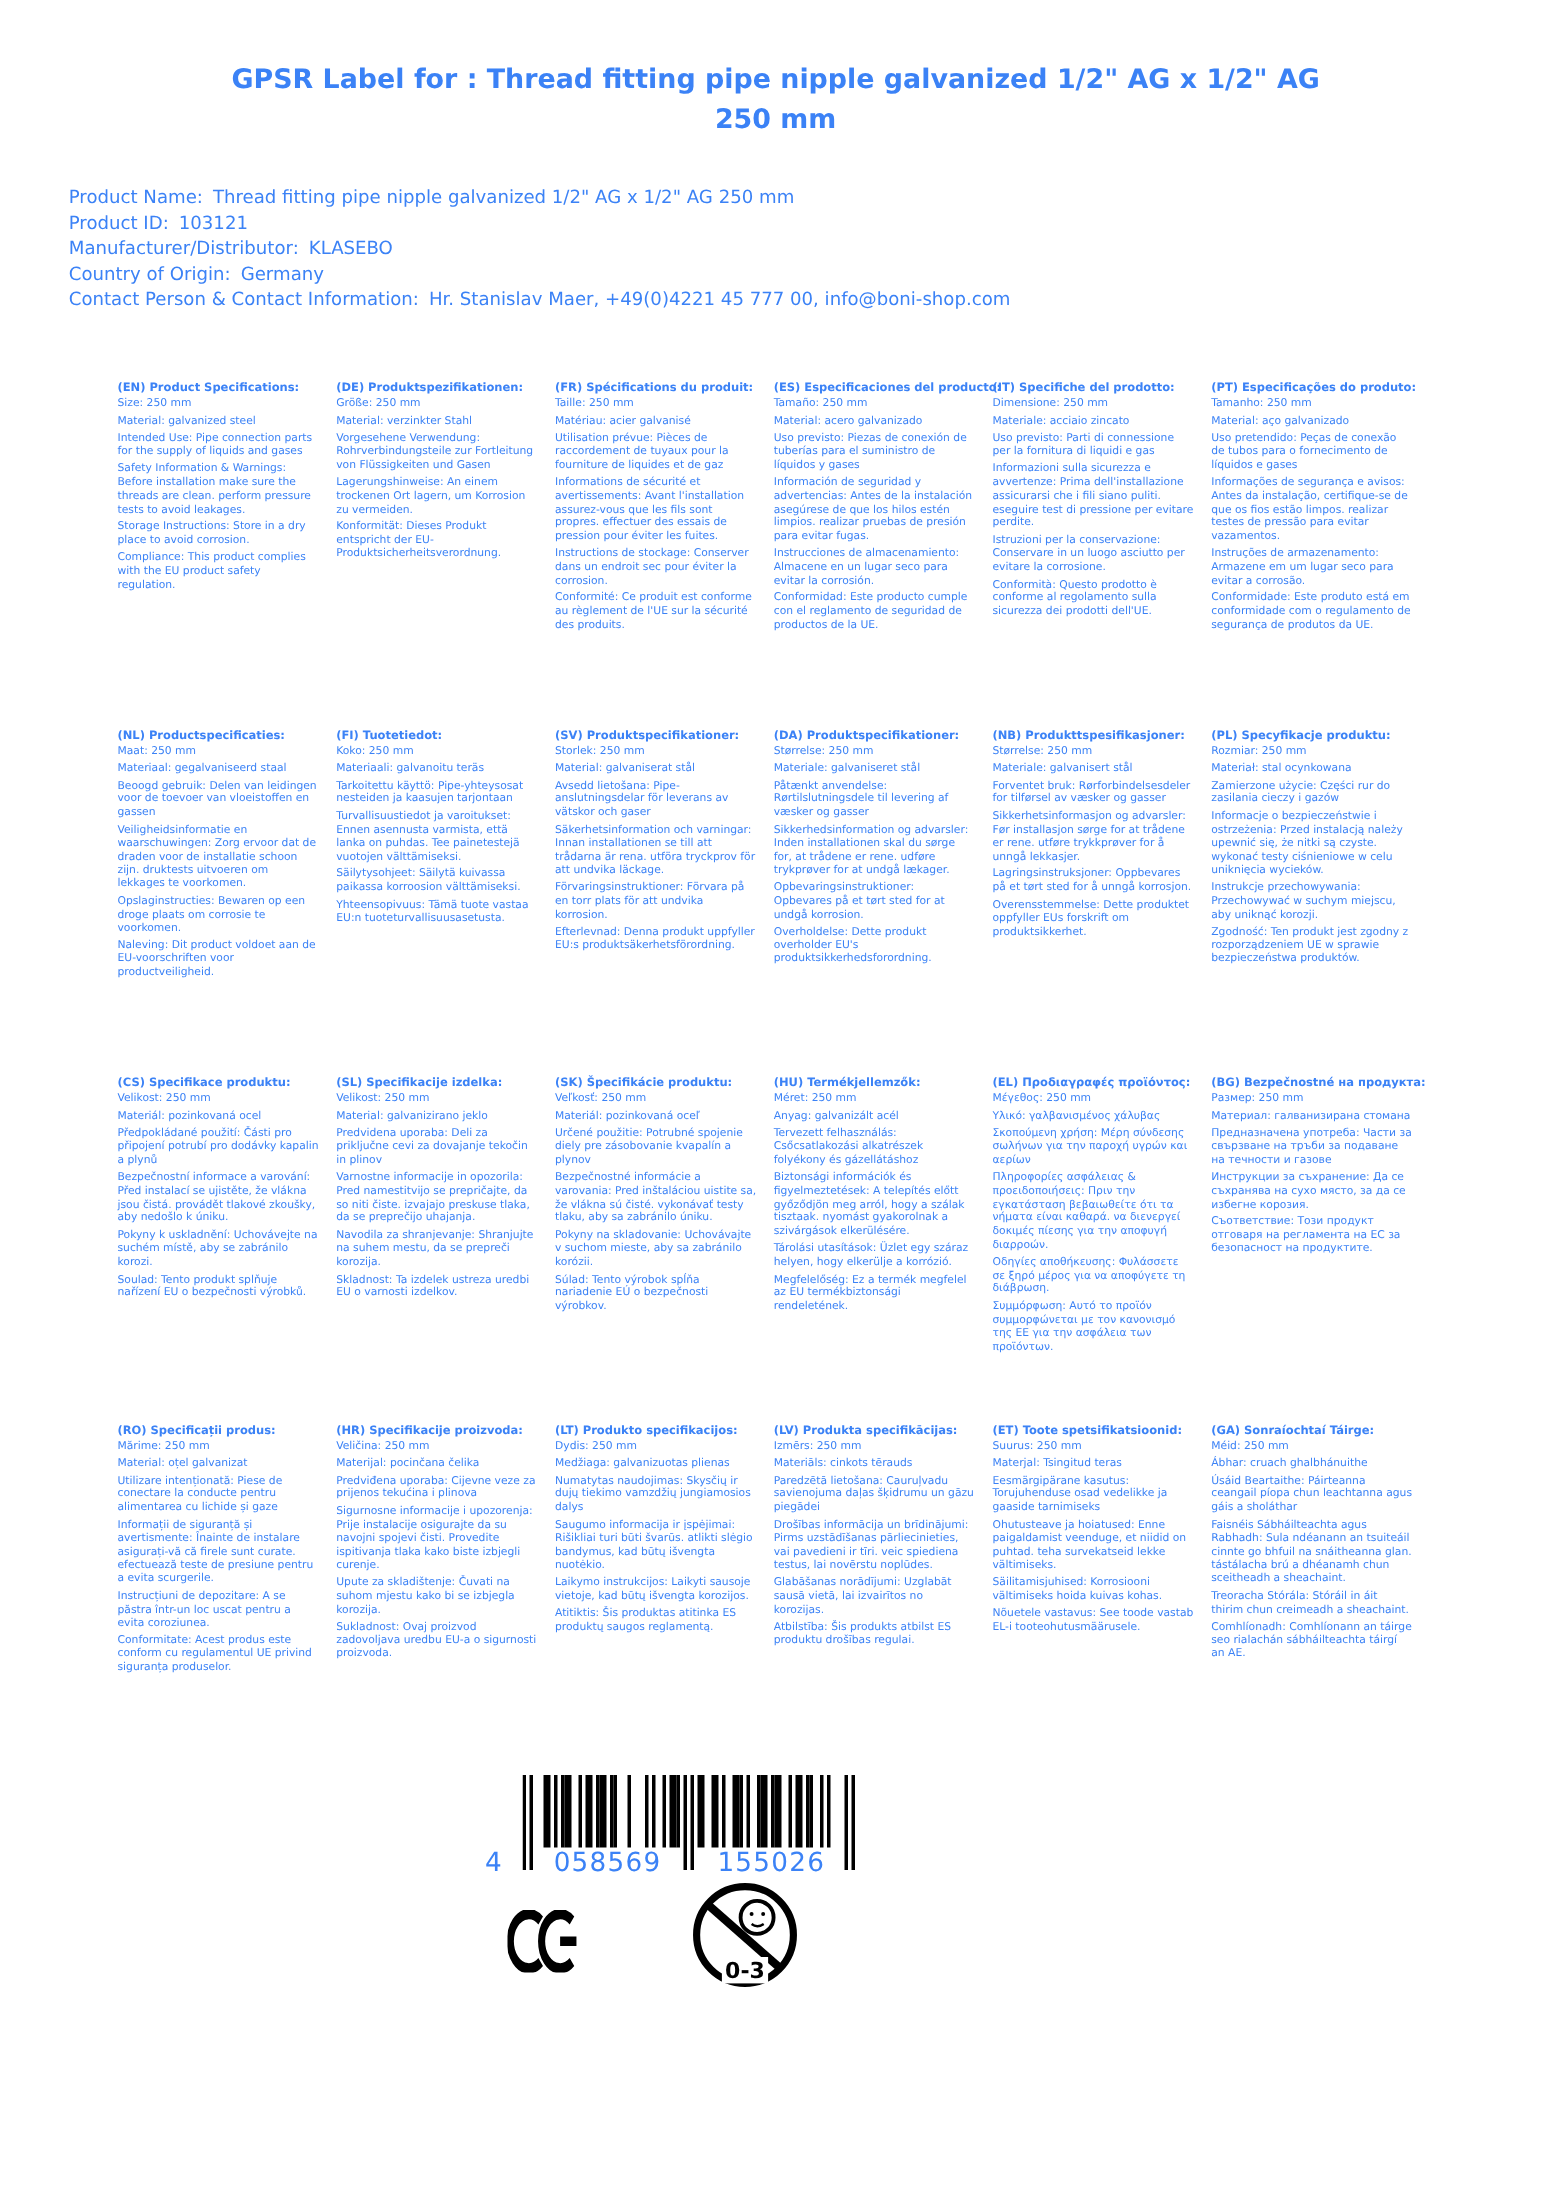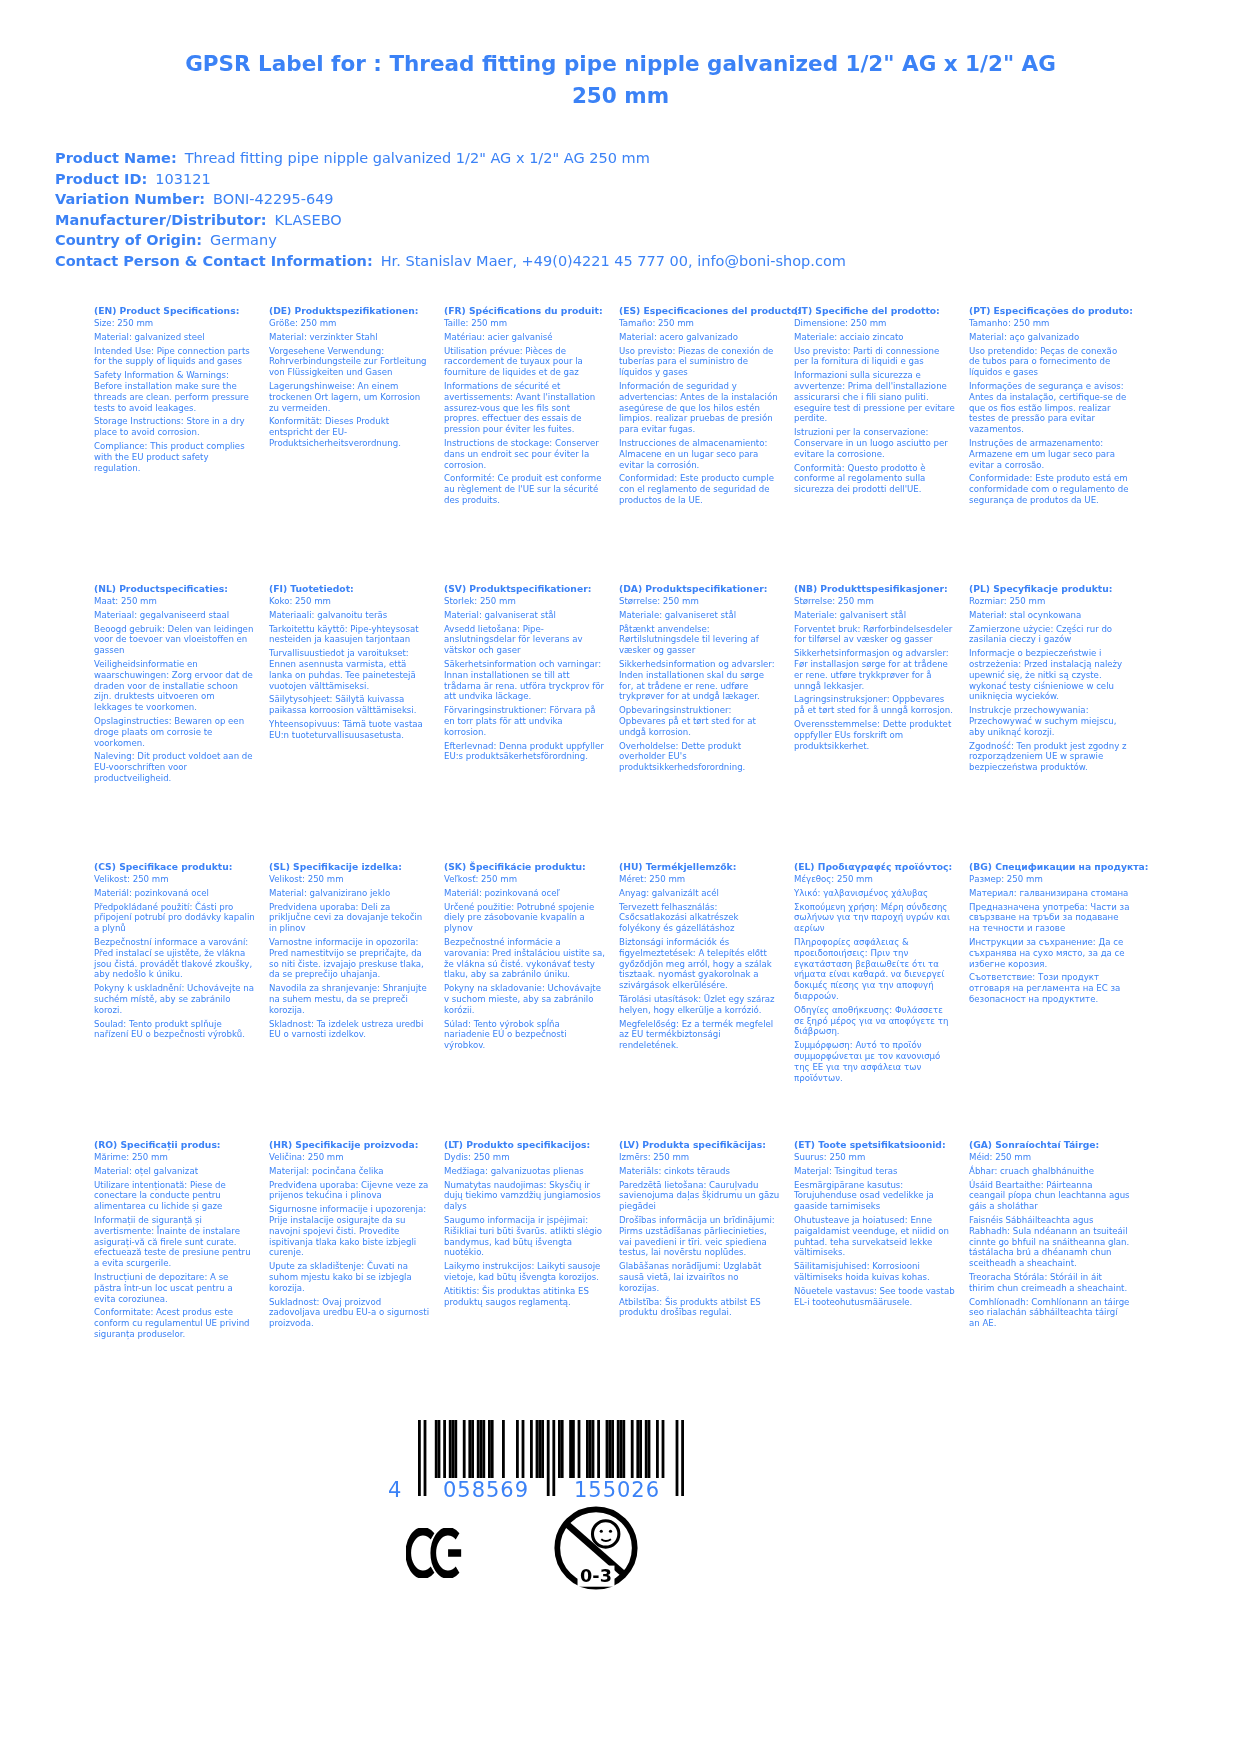--- a/index.html
+++ b/index.html
@@ -18,21 +18,21 @@
     font-size:21.5px;font-weight:bold;line-height:1.5;
     text-align:center;
     font-family:"DejaVu Sans", sans-serif;
   }
   
   .product-info{
     position:absolute;left:55px;top:148px;
     font-size:14.5px;line-height:20.5px;
   }
   .info-row{white-space:nowrap;}
-  .info-label{font-weight:bold;margin-right:8px;margin-top:22px;}
+  .info-label{font-weight:normal;margin-right:8px;margin-top:22px;}
   
   .lang-grid{
     position:absolute;left:55px;top:305px;
     display:grid;
     grid-template-columns:repeat(6,175px);
     grid-auto-rows:278px;
     margin-left:39px;
   }
   .lang-block{
     padding-right:14px;
@@ -76,23 +76,20 @@
   <div class="product-info">
 
       <div class="info-row">
         <span class="info-label">Product Name:</span><span class="info-value">Thread fitting pipe nipple galvanized 1/2" AG x 1/2" AG 250 mm</span>
       </div>
 
       <div class="info-row">
         <span class="info-label">Product ID:</span><span class="info-value">103121</span>
       </div>
 
-      <div class="info-row">
-        <span class="info-label">Variation Number:</span><span class="info-value">BONI-42295-649</span>
-      </div>
 
       <div class="info-row">
         <span class="info-label">Manufacturer/Distributor:</span><span class="info-value">KLASEBO</span>
       </div>
 
       <div class="info-row">
         <span class="info-label">Country of Origin:</span><span class="info-value">Germany</span>
       </div>
 
       <div class="info-row">
@@ -385,21 +382,21 @@
 
           <p class="lang-par">Πληροφορίες ασφάλειας &amp; προειδοποιήσεις: Πριν την εγκατάσταση βεβαιωθείτε ότι τα νήματα είναι καθαρά. να διενεργεί δοκιμές πίεσης για την αποφυγή διαρροών.</p>
 
           <p class="lang-par">Οδηγίες αποθήκευσης: Φυλάσσετε σε ξηρό μέρος για να αποφύγετε τη διάβρωση.</p>
 
           <p class="lang-par">Συμμόρφωση: Αυτό το προϊόν συμμορφώνεται με τον κανονισμό της ΕΕ για την ασφάλεια των προϊόντων.</p>
 
       </section>
 
       <section class="lang-block">
-        <h3 class="lang-heading">(BG) Спецификации на продукта:</h3>
+        <h3 class="lang-heading">(BG) Bezpečnostné на продукта:</h3>
 
           <p class="lang-par">Размер: 250 mm</p>
 
           <p class="lang-par">Материал: галванизирана стомана</p>
 
           <p class="lang-par">Предназначена употреба: Части за свързване на тръби за подаване на течности и газове</p>
 
 
           <p class="lang-par">Инструкции за съхранение: Да се съхранява на сухо място, за да се избегне корозия.</p>
 

